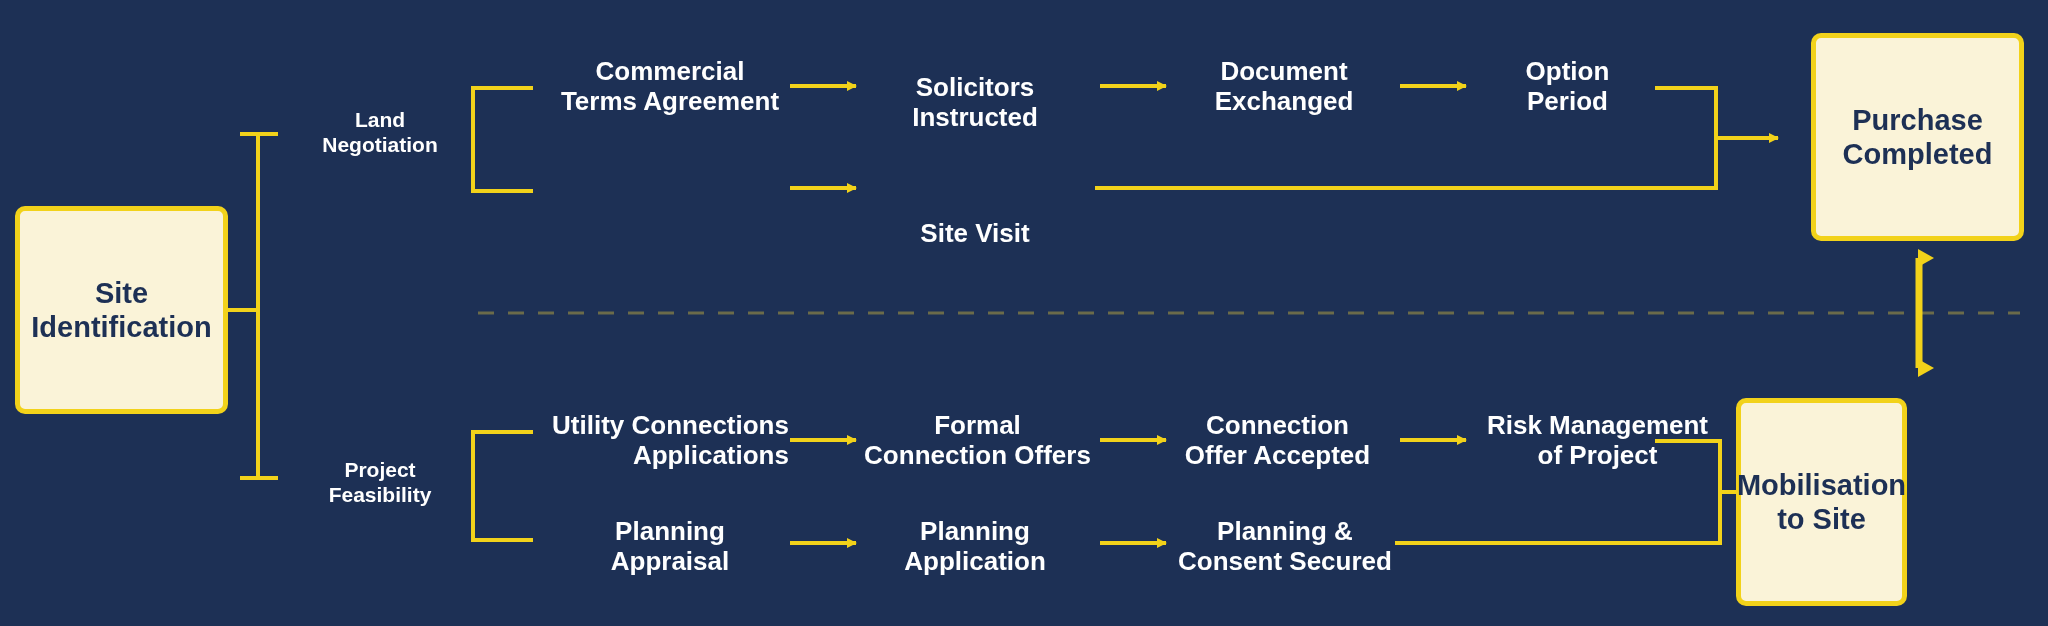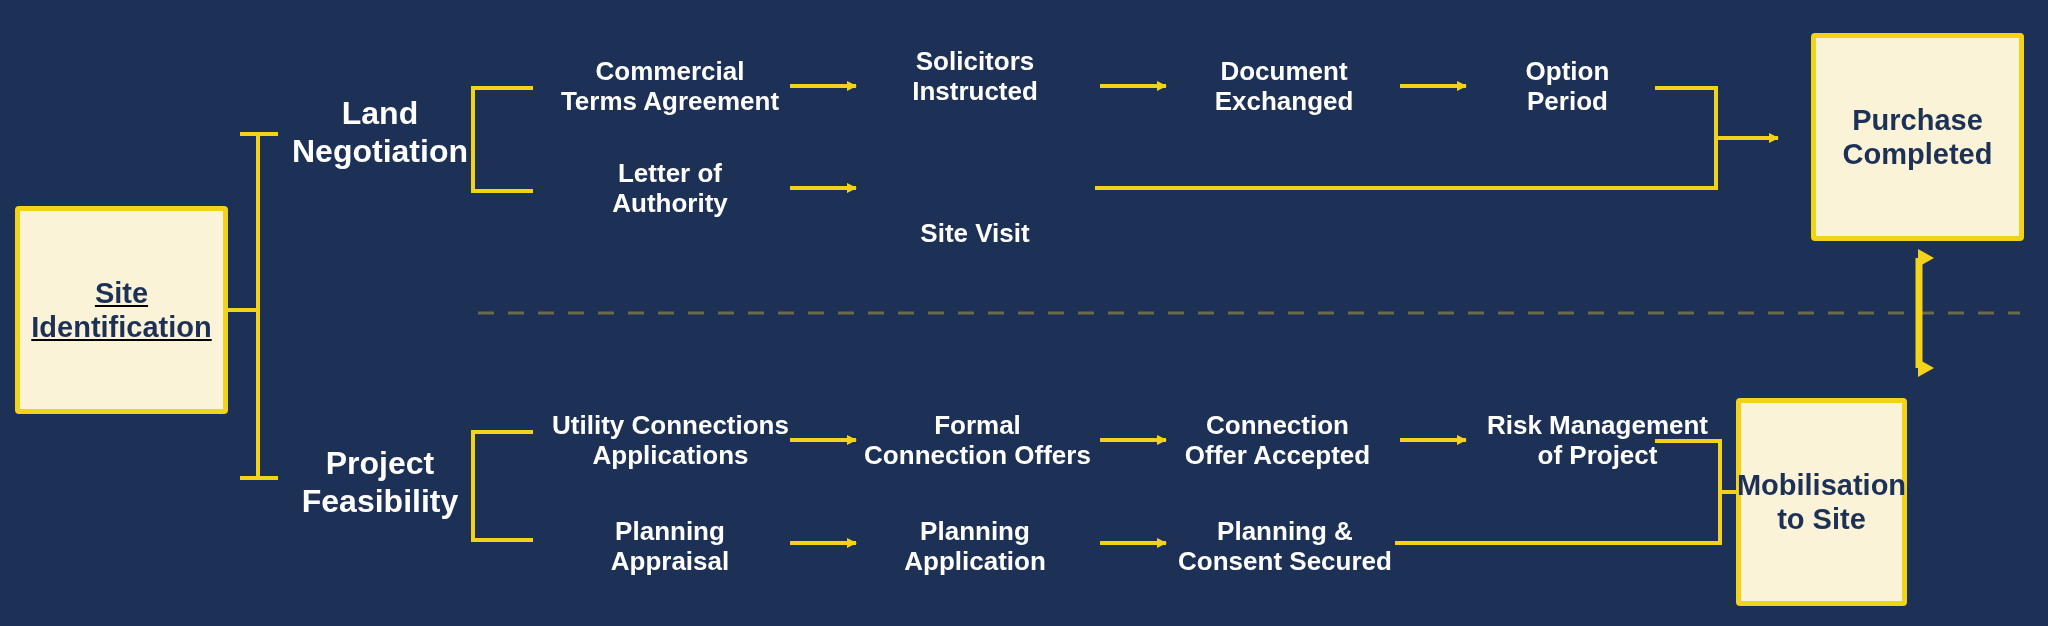--- a/index.html
+++ b/index.html
@@ -20,21 +20,21 @@
     left: 0;
     top: 0;
     width: 2048px;
     height: 626px;
     pointer-events: none;
   }
   .node-box {
     position: absolute;
     background: #faf3d8;
     border: 5px solid #f2d21a;
-    border-radius: 4px;
+    border-radius: 10px;
     display: flex;
     align-items: center;
     justify-content: center;
     box-sizing: border-box;
   }
   .node-box .node-text {
     color: #1d3055;
     font-weight: bold;
     font-size: 29px;
     line-height: 1.18;
@@ -49,21 +49,21 @@
     line-height: 1.16;
     text-align: center;
     white-space: pre-line;
     display: flex;
     align-items: center;
     justify-content: center;
   }
   .phase-label {
     position: absolute;
     color: #ffffff;
-    font-size: 32px;
+    font-size: 21px;
     font-weight: bold;
     line-height: 1.18;
     text-align: center;
     white-space: pre-line;
     display: flex;
     align-items: center;
     justify-content: center;
   }
 </style>
 </head>
@@ -136,60 +136,56 @@
       <line x1="1395" y1="543" x2="1722" y2="543" stroke="#f2d21a" stroke-width="4"></line>
       <line x1="1720" y1="439" x2="1720" y2="545" stroke="#f2d21a" stroke-width="4"></line>
       <line x1="1720" y1="492" x2="1778" y2="492" stroke="#f2d21a" stroke-width="4" marker-end="url(#arrowRight)"></line>
     </g>
 
     <g>
       <line x1="1919" y1="258" x2="1919" y2="368" stroke="#f2d21a" stroke-width="7" marker-start="url(#arrowUp)" marker-end="url(#arrowUp)"></line>
     </g>
   </svg>
 
-  <div class="node-box" style="left:15px; top:206px; width:213px; height:208px;text-decoration:underline;">
+  <div class="node-box" style="left:15px; top:206px; width:213px; height:208px;">
     <span class="node-text">Site
 Identification</span>
   </div>
 
   <div class="phase-label" style="left:290px; top:93px; width:180px; height:80px;">
     <span>Land
 Negotiation</span>
   </div>
   <div class="phase-label" style="left:290px; top:443px; width:180px; height:80px;justify-content:center;">
     <span>Project
 Feasibility</span>
   </div>
 
   <div class="step-label" style="left:545px; top:48px; width:250px; height:76px;">
     <span>Commercial
 Terms Agreement</span>
   </div>
-  <div class="step-label" style="left:860px; top:38px; width:230px; height:76px;">
+  <div class="step-label" style="left:860px; top:64px; width:230px; height:76px;">
     <span>Solicitors
 Instructed</span>
   </div>
   <div class="step-label" style="left:1470px; top:48px; width:195px; height:76px;">
     <span>Option
 Period</span>
   </div>
   <div class="step-label" style="left:1170px; top:48px; width:228px; height:76px;">
     <span>Document
 Exchanged</span>
   </div>
 
-  <div class="step-label" style="left:545px; top:150px; width:250px; height:76px;">
-    <span>Letter of
-Authority</span>
-  </div>
   <div class="step-label" style="left:860px; top:165px; width:230px; height:44px;margin-top:46px;">
     <span>Site Visit</span>
   </div>
 
-  <div class="step-label" style="left:538px; top:402px; width:265px; height:76px;">
+  <div class="step-label" style="left:538px; top:402px; width:265px; height:76px;text-align:right;">
     <span>Utility Connections
 Applications</span>
   </div>
   <div class="step-label" style="left:855px; top:402px; width:245px; height:76px;">
     <span>Formal
 Connection Offers</span>
   </div>
   <div class="step-label" style="left:1160px; top:402px; width:235px; height:76px;">
     <span>Connection
 Offer Accepted</span>

